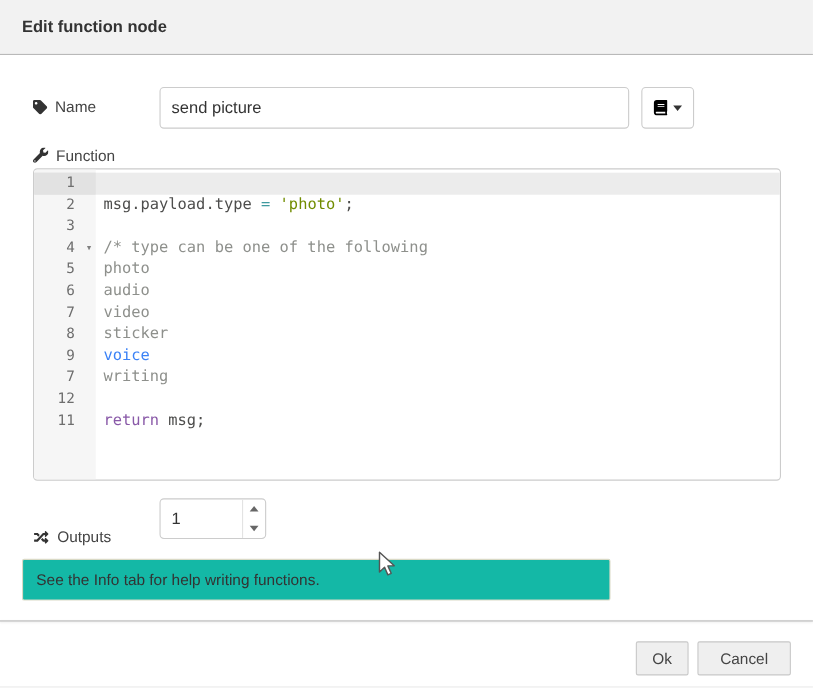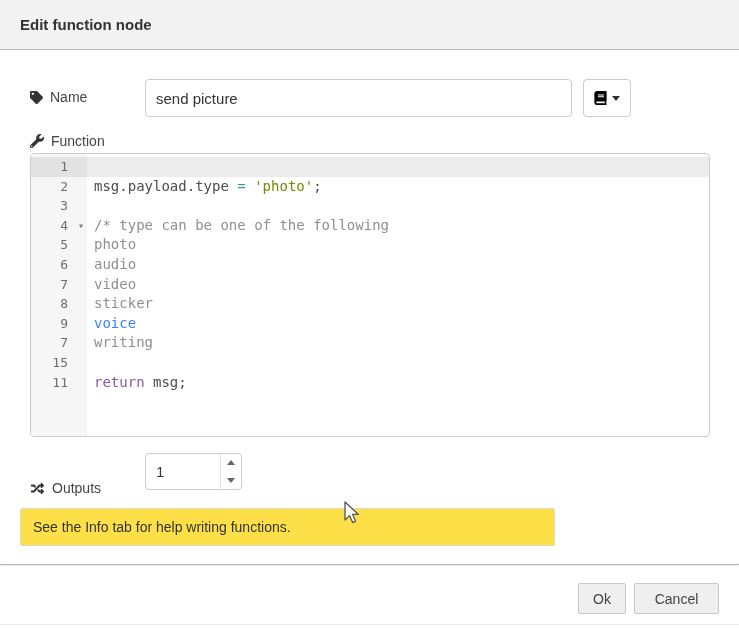--- a/index.html
+++ b/index.html
@@ -54,21 +54,21 @@
   .spin-buttons { position:absolute; right:0; top:0; bottom:0; width:21px; border-left:1px solid #e3e3e3;
     display:flex; flex-direction:column; }
   .spin-up,.spin-down { flex:1; display:flex; align-items:center; justify-content:center; cursor:pointer; }
   .tri-up { width:0; height:0; border-left:4px solid transparent; border-right:4px solid transparent;
     border-bottom:5px solid #666; }
   .tri-down { width:0; height:0; border-left:4px solid transparent; border-right:4px solid transparent;
     border-top:5px solid #666; }
 
   
   .form-tips { position:absolute; left:20px; top:508px; width:535px; height:38px;
-    background:#fde047; border:1px solid #d9d9c5; border-radius:2px;
+    background:#14b8a6; border:1px solid #d9d9c5; border-radius:2px;
     display:flex; align-items:center; padding:0 12px; font-size:14px; color:#333; }
 
   
   .mouse-cursor { position:absolute; left:343px; top:501px; }
 
   
   .footer-sep { position:absolute; left:0; top:564px; width:739px; height:1px;
     background:#b5b5b5; box-shadow:0 1px 2px rgba(0,0,0,0.12); }
   .btn { position:absolute; top:583px; height:31px; background:#efefef; border:1px solid #c8c8c8;
     border-radius:2px; font-size:14px; color:#444; cursor:pointer;
@@ -113,21 +113,21 @@
         <div class="code-line active"><div class="gutter-cell"><span>1</span></div></div>
         <div class="code-line"><div class="gutter-cell"><span>2</span></div><div class="code-cell"><span style="color: rgb(77, 77, 76);">msg.payload.type </span><span style="color: rgb(62, 153, 159);">=</span><span style="color: rgb(77, 77, 76);"> </span><span style="color: rgb(113, 140, 0);">'photo'</span><span style="color: rgb(77, 77, 76);">;</span></div></div>
         <div class="code-line"><div class="gutter-cell"><span>3</span></div><div class="code-cell"></div></div>
         <div class="code-line"><div class="gutter-cell"><span>4</span><span class="fold">▾</span></div><div class="code-cell"><span style="color: rgb(142, 144, 140);">/* type can be one of the following</span></div></div>
         <div class="code-line"><div class="gutter-cell"><span>5</span></div><div class="code-cell"><span style="color: rgb(142, 144, 140);">photo</span></div></div>
         <div class="code-line"><div class="gutter-cell"><span>6</span></div><div class="code-cell"><span style="color: rgb(142, 144, 140);">audio</span></div></div>
         <div class="code-line"><div class="gutter-cell"><span>7</span></div><div class="code-cell"><span style="color: rgb(142, 144, 140);">video</span></div></div>
         <div class="code-line"><div class="gutter-cell"><span>8</span></div><div class="code-cell"><span style="color: rgb(142, 144, 140);">sticker</span></div></div>
         <div class="code-line"><div class="gutter-cell"><span>9</span></div><div class="code-cell"><span style="color: #3b82f6;">voice</span></div></div>
         <div class="code-line"><div class="gutter-cell"><span>7</span></div><div class="code-cell"><span style="color: rgb(142, 144, 140);">writing</span></div></div>
-        <div class="code-line"><div class="gutter-cell"><span>15</span></div><div class="code-cell"></div></div>
+        <div class="code-line"><div class="gutter-cell"><span>12</span></div><div class="code-cell"></div></div>
         <div class="code-line"><div class="gutter-cell"><span>11</span></div><div class="code-cell"><span style="color: rgb(137, 89, 168);">return</span><span style="color: rgb(77, 77, 76);"> msg;</span></div></div>
       </div>
   </div>
 
   <div class="field-label outputs-label">
     <svg width="15" height="13" viewBox="0 0 512 512">
         <path d="M504.971 359.029c9.373 9.373 9.373 24.569 0 33.941l-80 79.984c-15.01 15.01-40.971 4.49-40.971-16.971V416h-58.785a12.004 12.004 0 0 1-8.773-3.812l-70.556-75.596 53.333-57.143L352 336h32v-39.981c0-21.438 25.943-31.998 40.971-16.971l80 79.981zM12 176h84l52.781 56.551 53.333-57.143-70.556-75.596A11.999 11.999 0 0 0 122.785 96H12c-6.627 0-12 5.373-12 12v56c0 6.627 5.373 12 12 12zm372 0v39.984c0 21.46 25.961 31.98 40.971 16.971l80-79.984c9.373-9.373 9.373-24.569 0-33.941l-80-79.981C409.943 24.021 384 34.582 384 56.019V96h-58.785a12.004 12.004 0 0 0-8.773 3.812L96 336H12c-6.627 0-12 5.373-12 12v56c0 6.627 5.373 12 12 12h110.785c3.326 0 6.503-1.381 8.773-3.812L352 176h32z"></path>
       </svg>
     <span>Outputs</span>
   </div>

